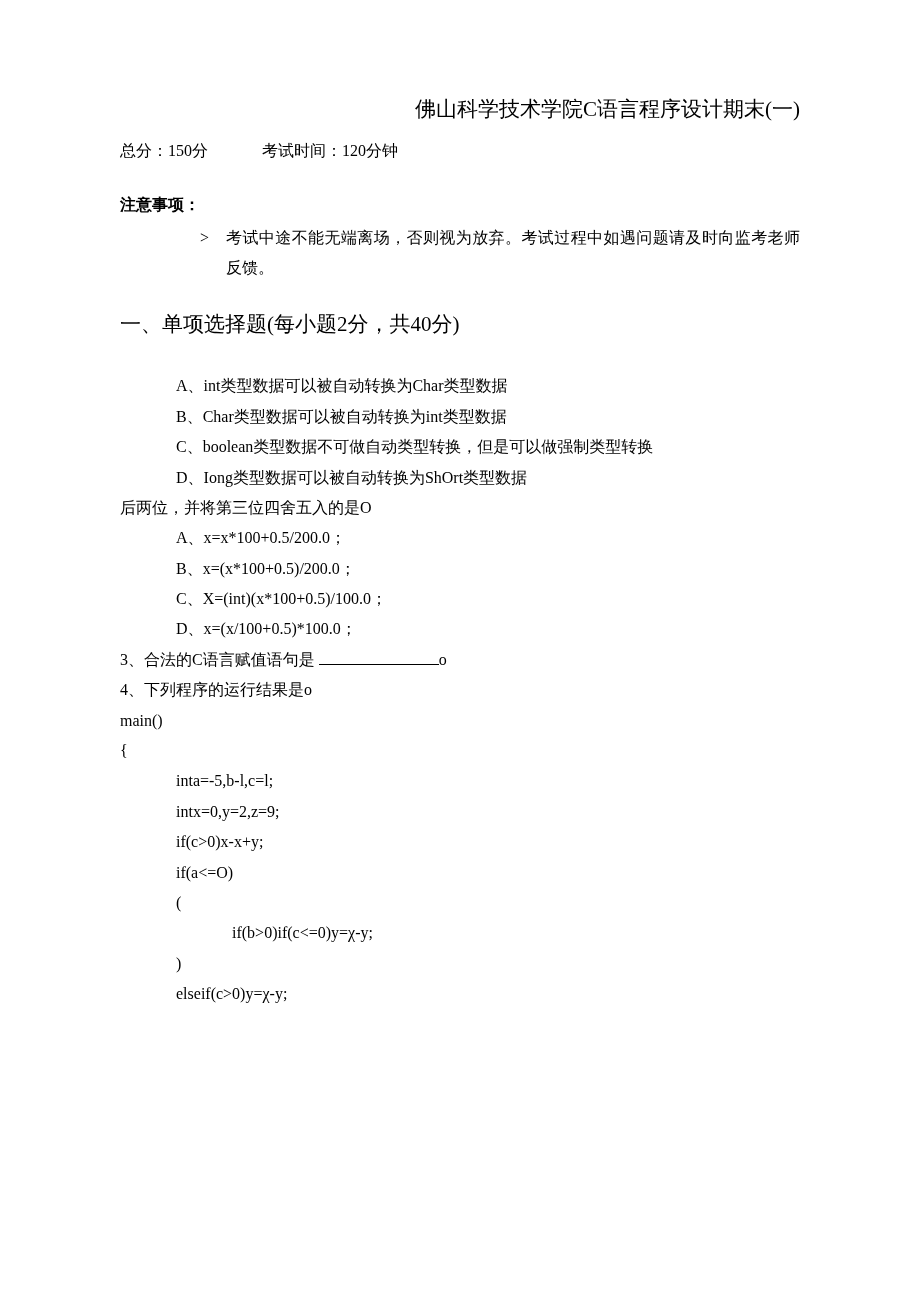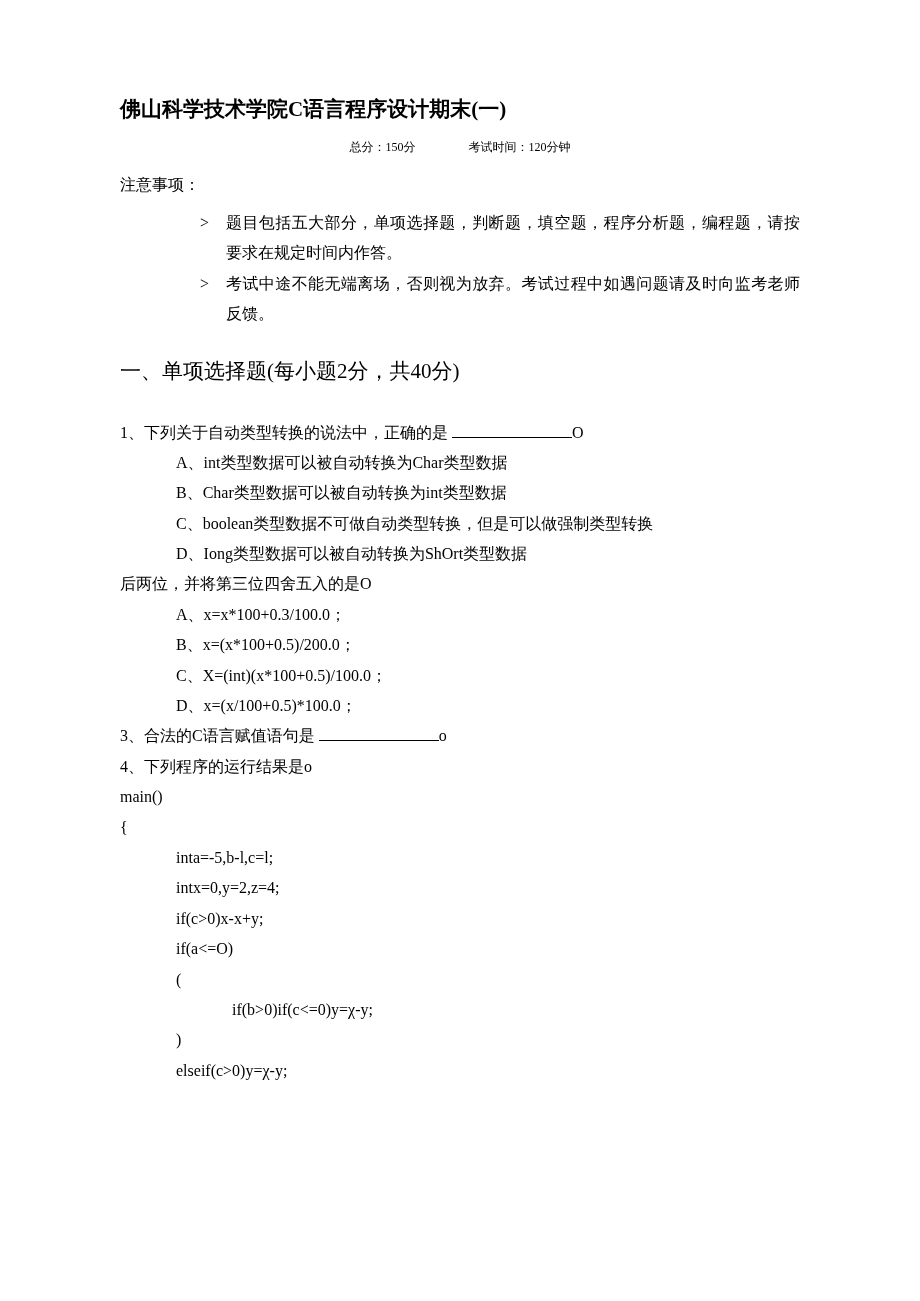--- a/index.html
+++ b/index.html
@@ -7,32 +7,30 @@
     font-size: 16px;
     line-height: 1.9;
     color: #000;
     background: #fff;
     margin: 0;
     padding: 90px 120px 60px 120px;
     width: 920px;
     box-sizing: border-box;
   }
   .title {
-    text-align: left;
+    text-align: right;
     font-size: 21px;
     margin-bottom: 6px;
-    font-weight: bold;
   }
   .subtitle {
-    text-align: center;
-    font-size: 12px;
-    margin-bottom: 11px;
+    font-size: 16px;
+    margin-bottom: 24px;
   }
   .subtitle .left { margin-right: 50px; }
-  .notice-label { margin-bottom: 8px; }
+  .notice-label { margin-bottom: 2px; font-weight: bold; }
   .notice-list {
     margin: 0 0 22px 0;
     padding-left: 80px;
   }
   .notice-item {
     position: relative;
     padding-left: 26px;
     text-align: justify;
   }
   .notice-item::before {
@@ -67,61 +65,57 @@
 <body>
 
 <div class="title">佛山科学技术学院C语言程序设计期末(一)</div>
 <div class="subtitle">
   <span class="left">总分：150分</span>
   <span>考试时间：120分钟</span>
 </div>
 
 <div class="notice-label">注意事项：</div>
 <div class="notice-list">
-  <div class="notice-item">题目包括五大部分，单项选择题，判断题，填空题，程序分析题，编程题，请按要求在规定时间内作答。</div>
   <div class="notice-item">考试中途不能无端离场，否则视为放弃。考试过程中如遇问题请及时向监考老师反馈。</div>
 </div>
 
 <div class="section-heading">一、单项选择题(每小题2分，共40分)</div>
 
 <div class="q">
-  <div class="q-stem">
-    <span>1、下列关于自动类型转换的说法中，正确的是 </span><span class="blank"></span><span>O</span>
-  </div>
   <div class="options">
     <div class="opt">A、int类型数据可以被自动转换为Char类型数据</div>
     <div class="opt">B、Char类型数据可以被自动转换为int类型数据</div>
     <div class="opt">C、boolean类型数据不可做自动类型转换，但是可以做强制类型转换</div>
     <div class="opt">D、Iong类型数据可以被自动转换为ShOrt类型数据</div>
   </div>
 </div>
 
 <div class="q">
   <div class="q-cont">后两位，并将第三位四舍五入的是O</div>
   <div class="options">
-    <div class="opt">A、x=x*100+0.3/100.0；</div>
+    <div class="opt">A、x=x*100+0.5/200.0；</div>
     <div class="opt">B、x=(x*100+0.5)/200.0；</div>
     <div class="opt">C、X=(int)(x*100+0.5)/100.0；</div>
     <div class="opt">D、x=(x/100+0.5)*100.0；</div>
   </div>
 </div>
 
 <div class="q">
   <div class="q-stem">
     <span>3、合法的C语言赋值语句是 </span><span class="blank"></span><span>o</span>
   </div>
 </div>
 
 <div class="q">
   <div class="q-stem">4、下列程序的运行结果是o</div>
   <div class="code-block">
     <div>main()</div>
     <div>{</div>
     <div class="code-indent">inta=-5,b-l,c=l;</div>
-    <div class="code-indent">intx=0,y=2,z=4;</div>
+    <div class="code-indent">intx=0,y=2,z=9;</div>
     <div class="code-indent">if(c&gt;0)x-x+y;</div>
     <div class="code-indent">if(a&lt;=O)</div>
     <div class="code-indent">(</div>
     <div class="code-indent2">if(b&gt;0)if(c&lt;=0)y=χ-y;</div>
     <div class="code-indent">)</div>
     <div class="code-indent">elseif(c&gt;0)y=χ-y;</div>
   </div>
 </div>
 
 </body></html>

